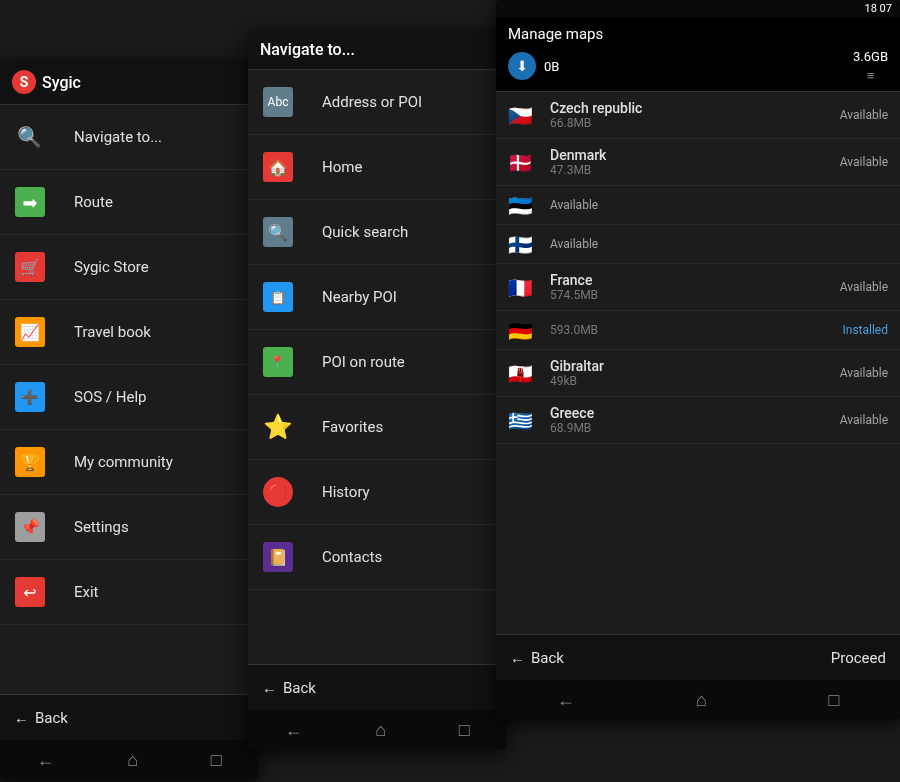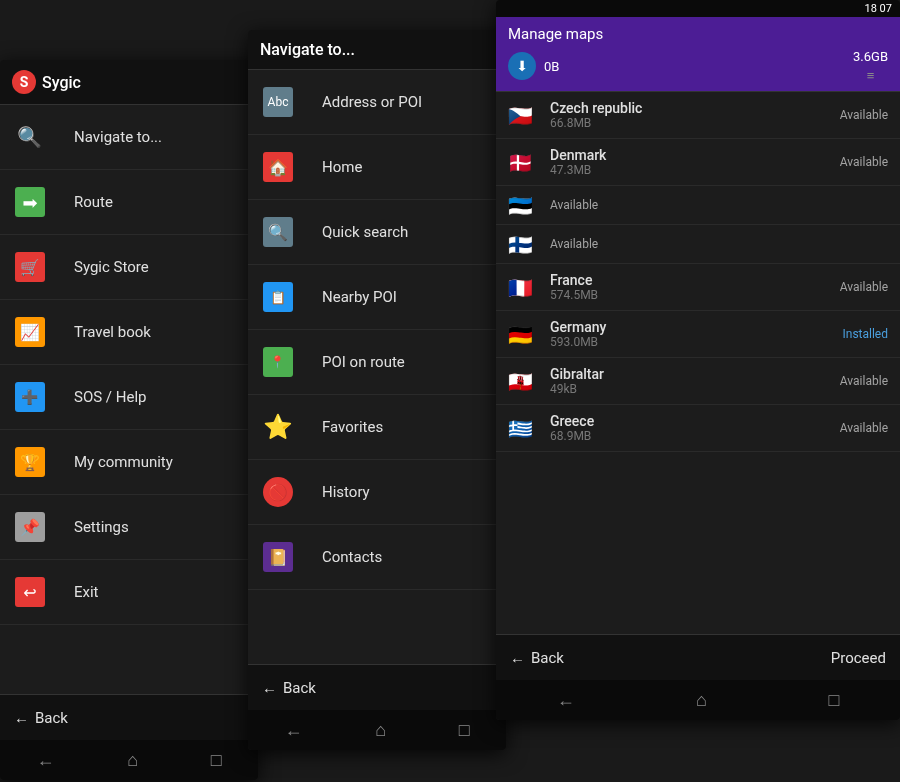--- a/index.html
+++ b/index.html
@@ -139,21 +139,21 @@
       justify-content: space-around;
     }
 
     .nav-btn {
       color: #888;
       font-size: 18px;
     }
 
     
     .manage-maps-header {
-      background: #4c1d95;
+      background: #000000;
       padding: 8px 12px;
       border-bottom: 1px solid #333;
     }
 
     .manage-maps-title {
       color: #fff;
       font-size: 15px;
       margin-bottom: 6px;
     }
 
@@ -550,21 +550,20 @@
       <span class="flag">🇫🇷</span>
       <div class="map-info">
         <div class="map-name">France</div>
         <div class="map-size">574.5MB</div>
       </div>
       <div class="map-status available">Available</div>
     </li>
         <li class="map-item">
       <span class="flag">🇩🇪</span>
       <div class="map-info">
-        <div class="map-name">Germany</div>
         <div class="map-size">593.0MB</div>
       </div>
       <div class="map-status installed">Installed</div>
     </li>
         <li class="map-item">
       <span class="flag">🇬🇮</span>
       <div class="map-info">
         <div class="map-name">Gibraltar</div>
         <div class="map-size">49kB</div>
       </div>

